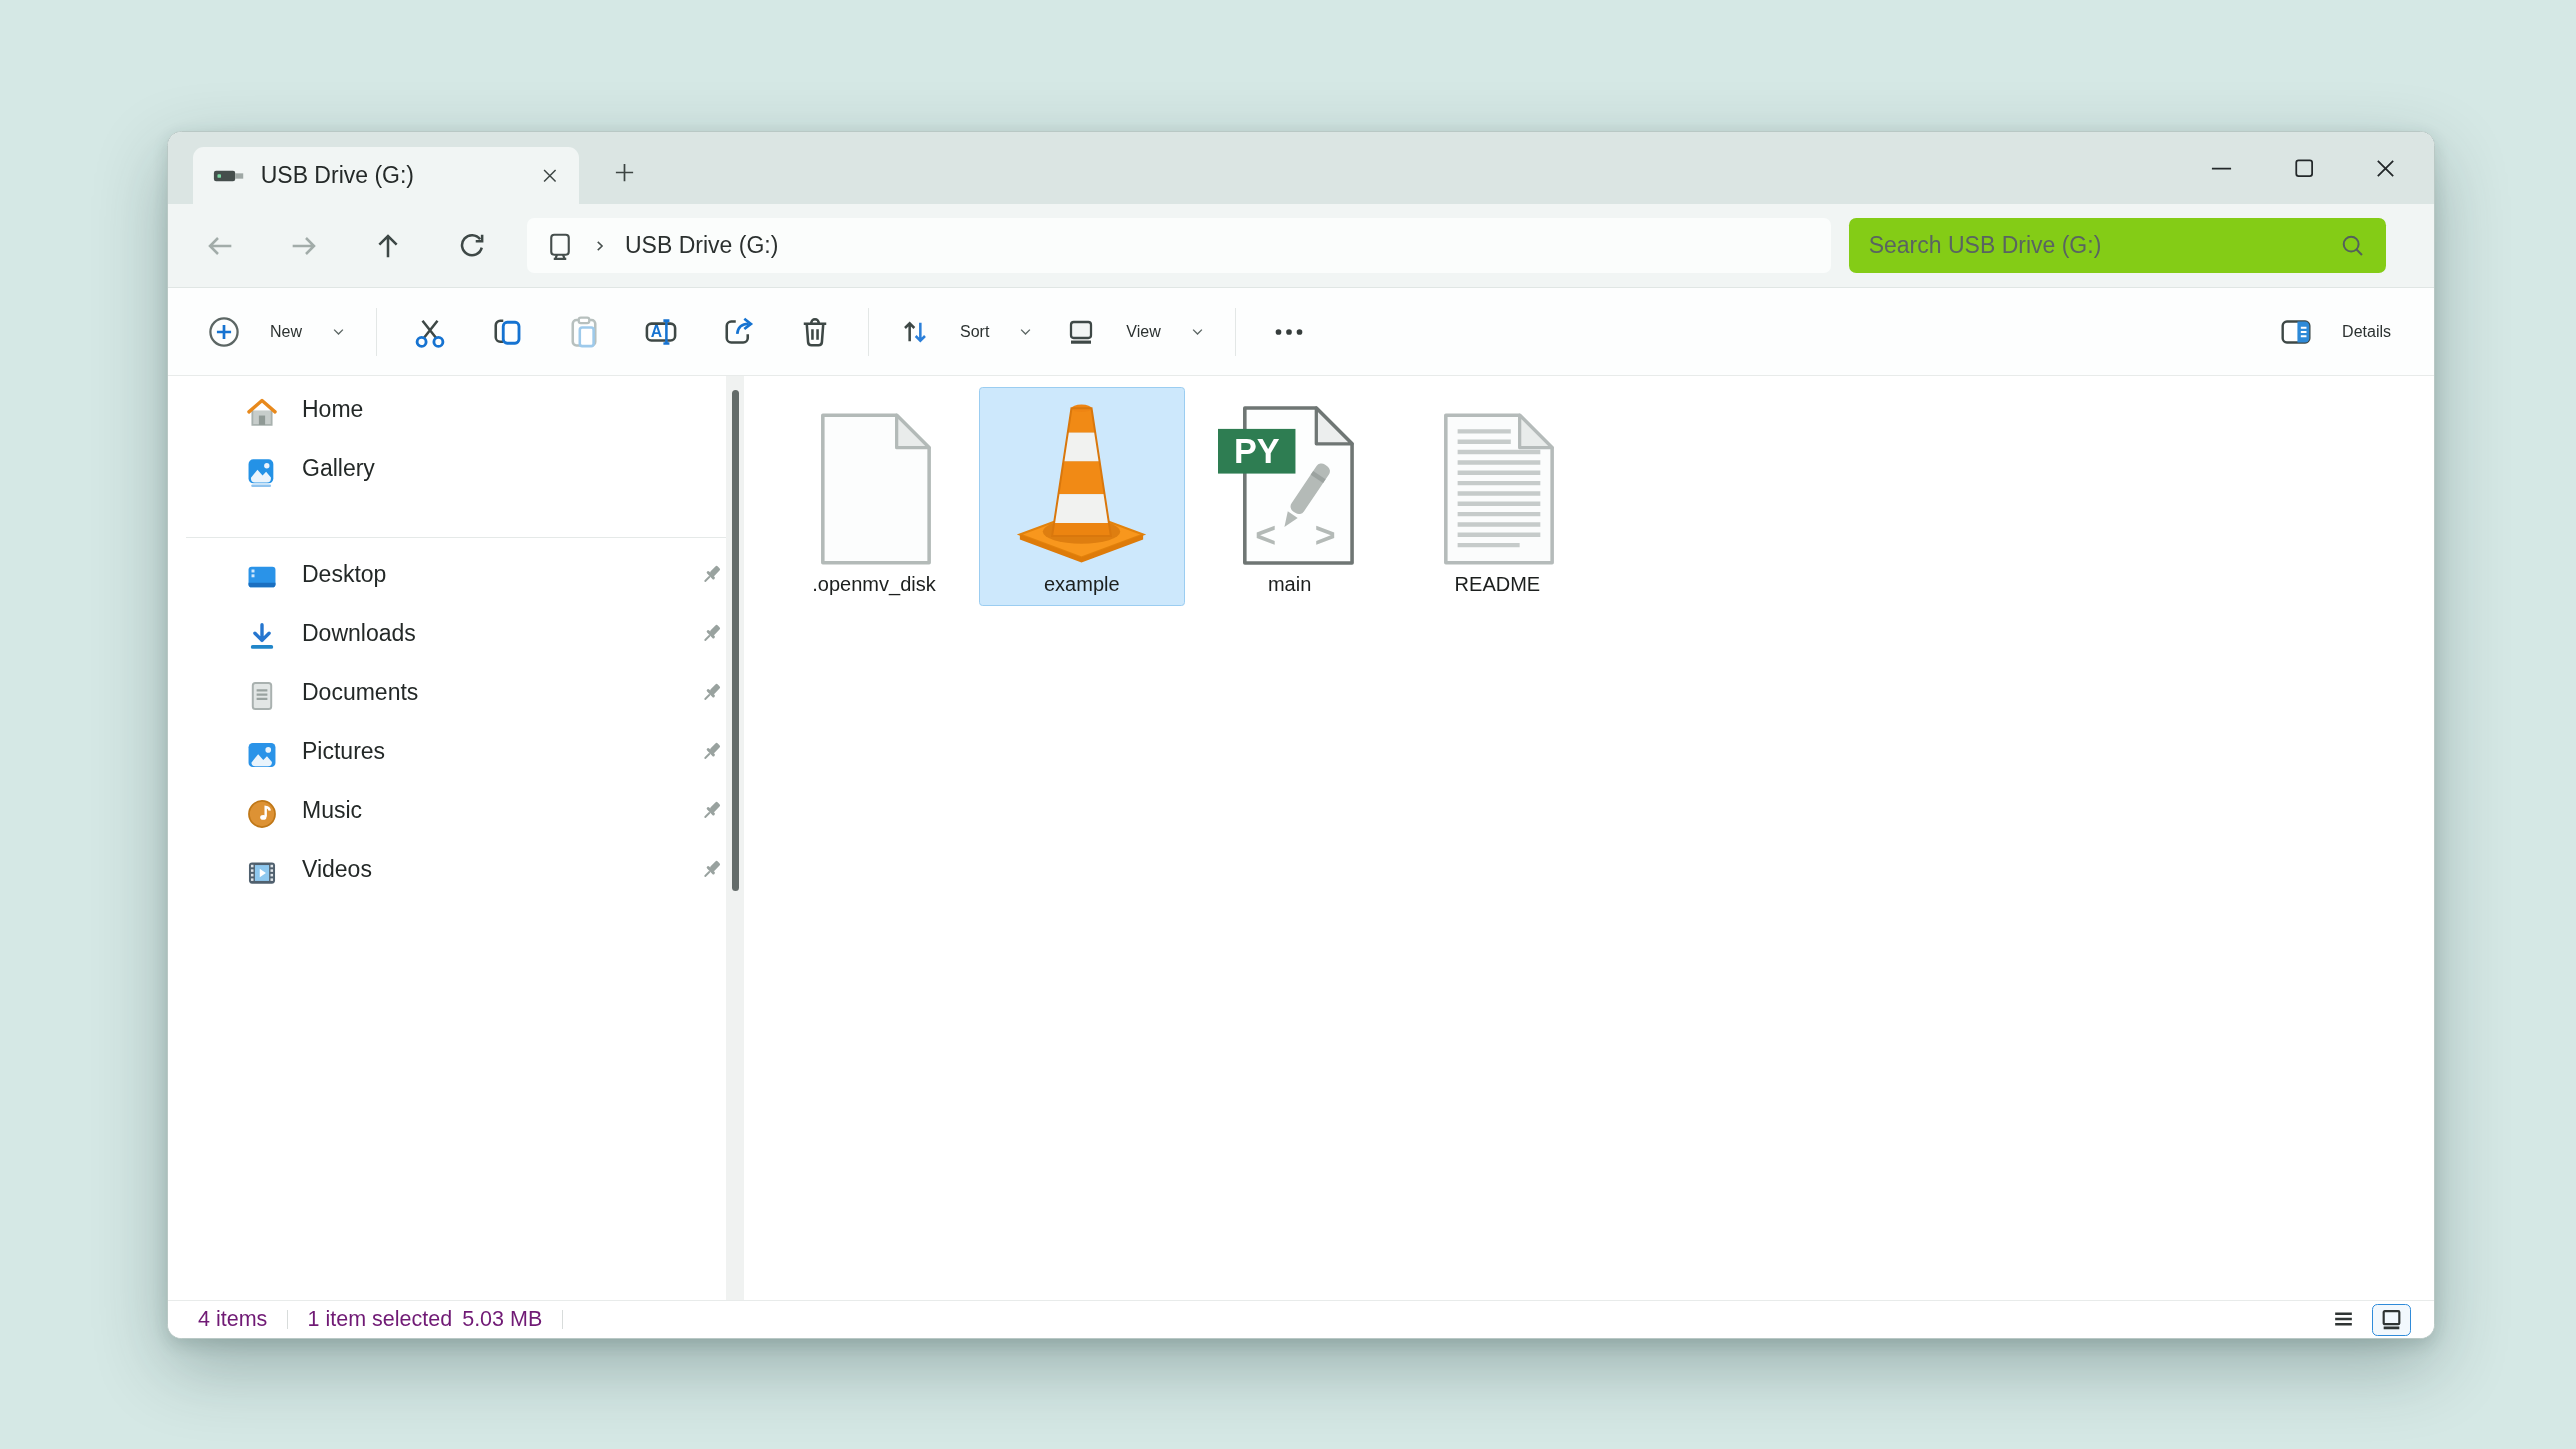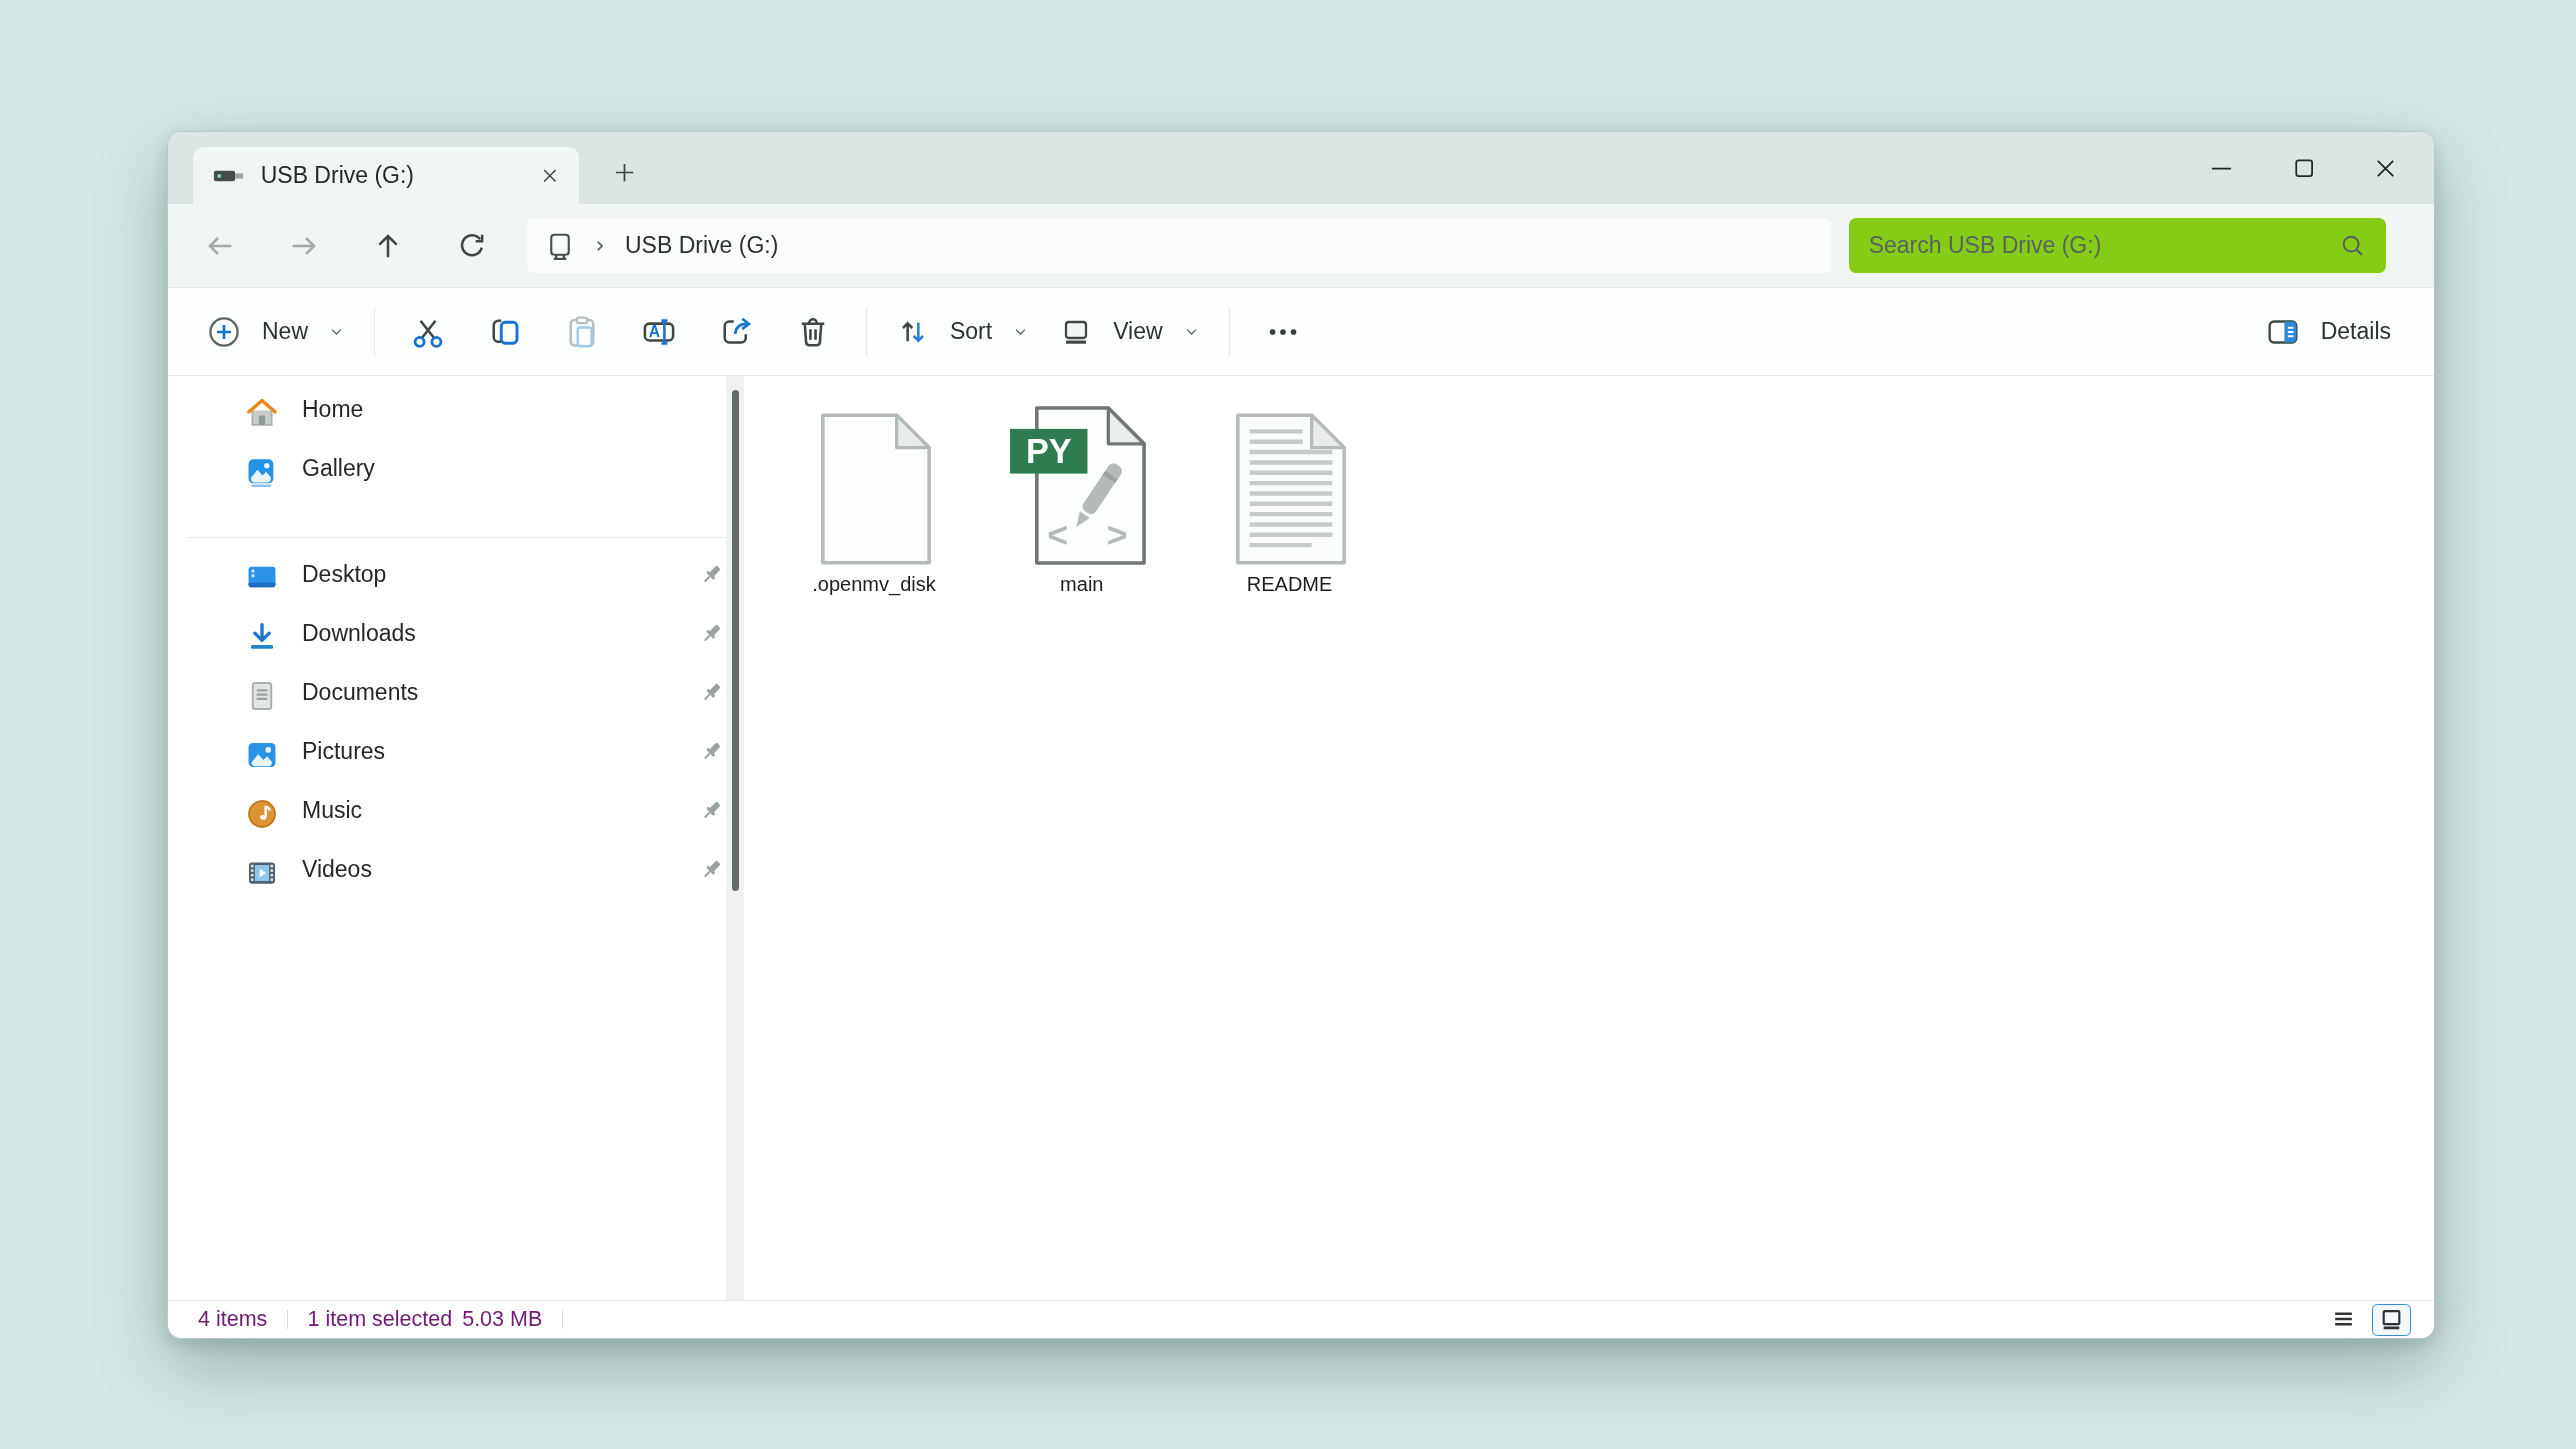--- a/index.html
+++ b/index.html
@@ -35,22 +35,22 @@
   .crumb-text { font-size:23px; color:#2b302f; }
   .searchbox { width:537px; height:55px; background:#84cc16; border-radius:7.2px;
     display:flex; align-items:center; padding:0 19.7px; flex:0 0 auto; }
   .search-input { flex:1; border:none; outline:none; background:transparent;
     font-family:"Liberation Sans", sans-serif; font-size:23px; color:#3c4543; }
   .search-input::placeholder { color:#596461; opacity:1; }
 
   
   .toolbar { height:88px; background:#fdfefe; border-bottom:0.9px solid #e8ebea;
     display:flex; align-items:center; padding:0 27px 0 23px; flex:0 0 auto; }
-  .tbtn { height:64px; display:flex; align-items:center; gap:21px; padding:0 16px;
-    border-radius:7.2px; font-size:23px; color:#2c3231; flex:0 0 auto; }
+  .tbtn { height:64px; display:flex; align-items:center; gap:29px; padding:0 16px;
+    border-radius:7.2px; font-size:16px; color:#2c3231; flex:0 0 auto; }
   .tbtn-icon { height:64px; width:77px; display:flex; align-items:center; justify-content:center;
     border-radius:7.2px; flex:0 0 auto; }
   .tb-divider { width:0.9px; height:48px; background:#e3e7e6; margin:0 14.3px; flex:0 0 auto; }
   .tb-spacer { flex:1; }
 
   
   .wbody { flex:1; display:flex; min-height:0; background:#ffffff; }
   .sidebar { width:580px; padding-top:19.7px; position:relative; flex:0 0 auto; }
   .side-item { height:59px; display:flex; align-items:flex-start; padding:0 23px 0 77px; border-radius:7.2px; }
   .side-icon { width:34px; height:34px; margin-right:23px; display:flex; align-items:center; justify-content:center; flex:0 0 auto; }
@@ -437,20 +437,37 @@
       <div class="tile">
         <div class="tile-icon">
           <svg width="127" height="154" viewBox="0 0 86 104">
               <path d="M8 2 H58 L80 24 V102 H8 Z" fill="#fcfdfd" stroke="#b3bab8" stroke-width="2.4" stroke-linejoin="round"></path>
               <path d="M58 2 V24 H80 Z" fill="#e9eceb" stroke="#b3bab8" stroke-width="2.2" stroke-linejoin="round"></path>
             </svg>
         </div>
         <div class="tile-label">.openmv_disk</div>
       </div>
 
+      <div class="tile selected">
+        <div class="tile-icon">
+          <svg width="161" height="172" viewBox="0 0 110 120">
+            <polygon points="12,98 55,82 98,98 55,114" fill="#f8971d" stroke="#e2820c" stroke-width="1.5"></polygon>
+            <path d="M12 98 L55 114 L98 98 L98 101.5 L55 117.5 L12 101.5 Z" fill="#de7b09"></path>
+            <ellipse cx="55" cy="96" rx="27" ry="8.5" fill="#c96a06" opacity="0.55"></ellipse>
+            <polygon points="48,10 62,10 64.5,27 45.5,27" fill="#f18a15"></polygon>
+            <polygon points="45.5,27 64.5,27 67.5,47 42.5,47" fill="#f1f2f0"></polygon>
+            <polygon points="42.5,47 67.5,47 71,70 39,70" fill="#f18a15"></polygon>
+            <polygon points="39,70 71,70 74,90 36,90" fill="#f1f2f0"></polygon>
+            <polygon points="36,90 74,90 75.5,99 34.5,99" fill="#ec8410"></polygon>
+            <ellipse cx="55" cy="10" rx="7" ry="2.6" fill="#ee8513"></ellipse>
+            <path d="M48 10 L62 10 L75.5 99 L34.5 99 Z" fill="none" stroke="#d9770c" stroke-width="1.4"></path>
+          </svg>
+        </div>
+        <div class="tile-label">example</div>
+      </div>
 
       <div class="tile">
         <div class="tile-icon">
           <svg width="143" height="161" viewBox="0 0 96 108">
             <path d="M18 2 H66 L90 26 V106 H18 Z" fill="#fdfefe" stroke="#6f7674" stroke-width="2.4" stroke-linejoin="round"></path>
             <path d="M66 2 V26 H90 Z" fill="#eceeee" stroke="#6f7674" stroke-width="2.2" stroke-linejoin="round"></path>
             <g transform="rotate(34 58 62)">
                 <rect x="53" y="36" width="10" height="38" rx="4" fill="#b4bab7"></rect>
                 <polygon points="54,76 62,76 58,86" fill="#b4bab7"></polygon>
                 <rect x="53" y="44" width="10" height="3" fill="#9ca3a0"></rect>

